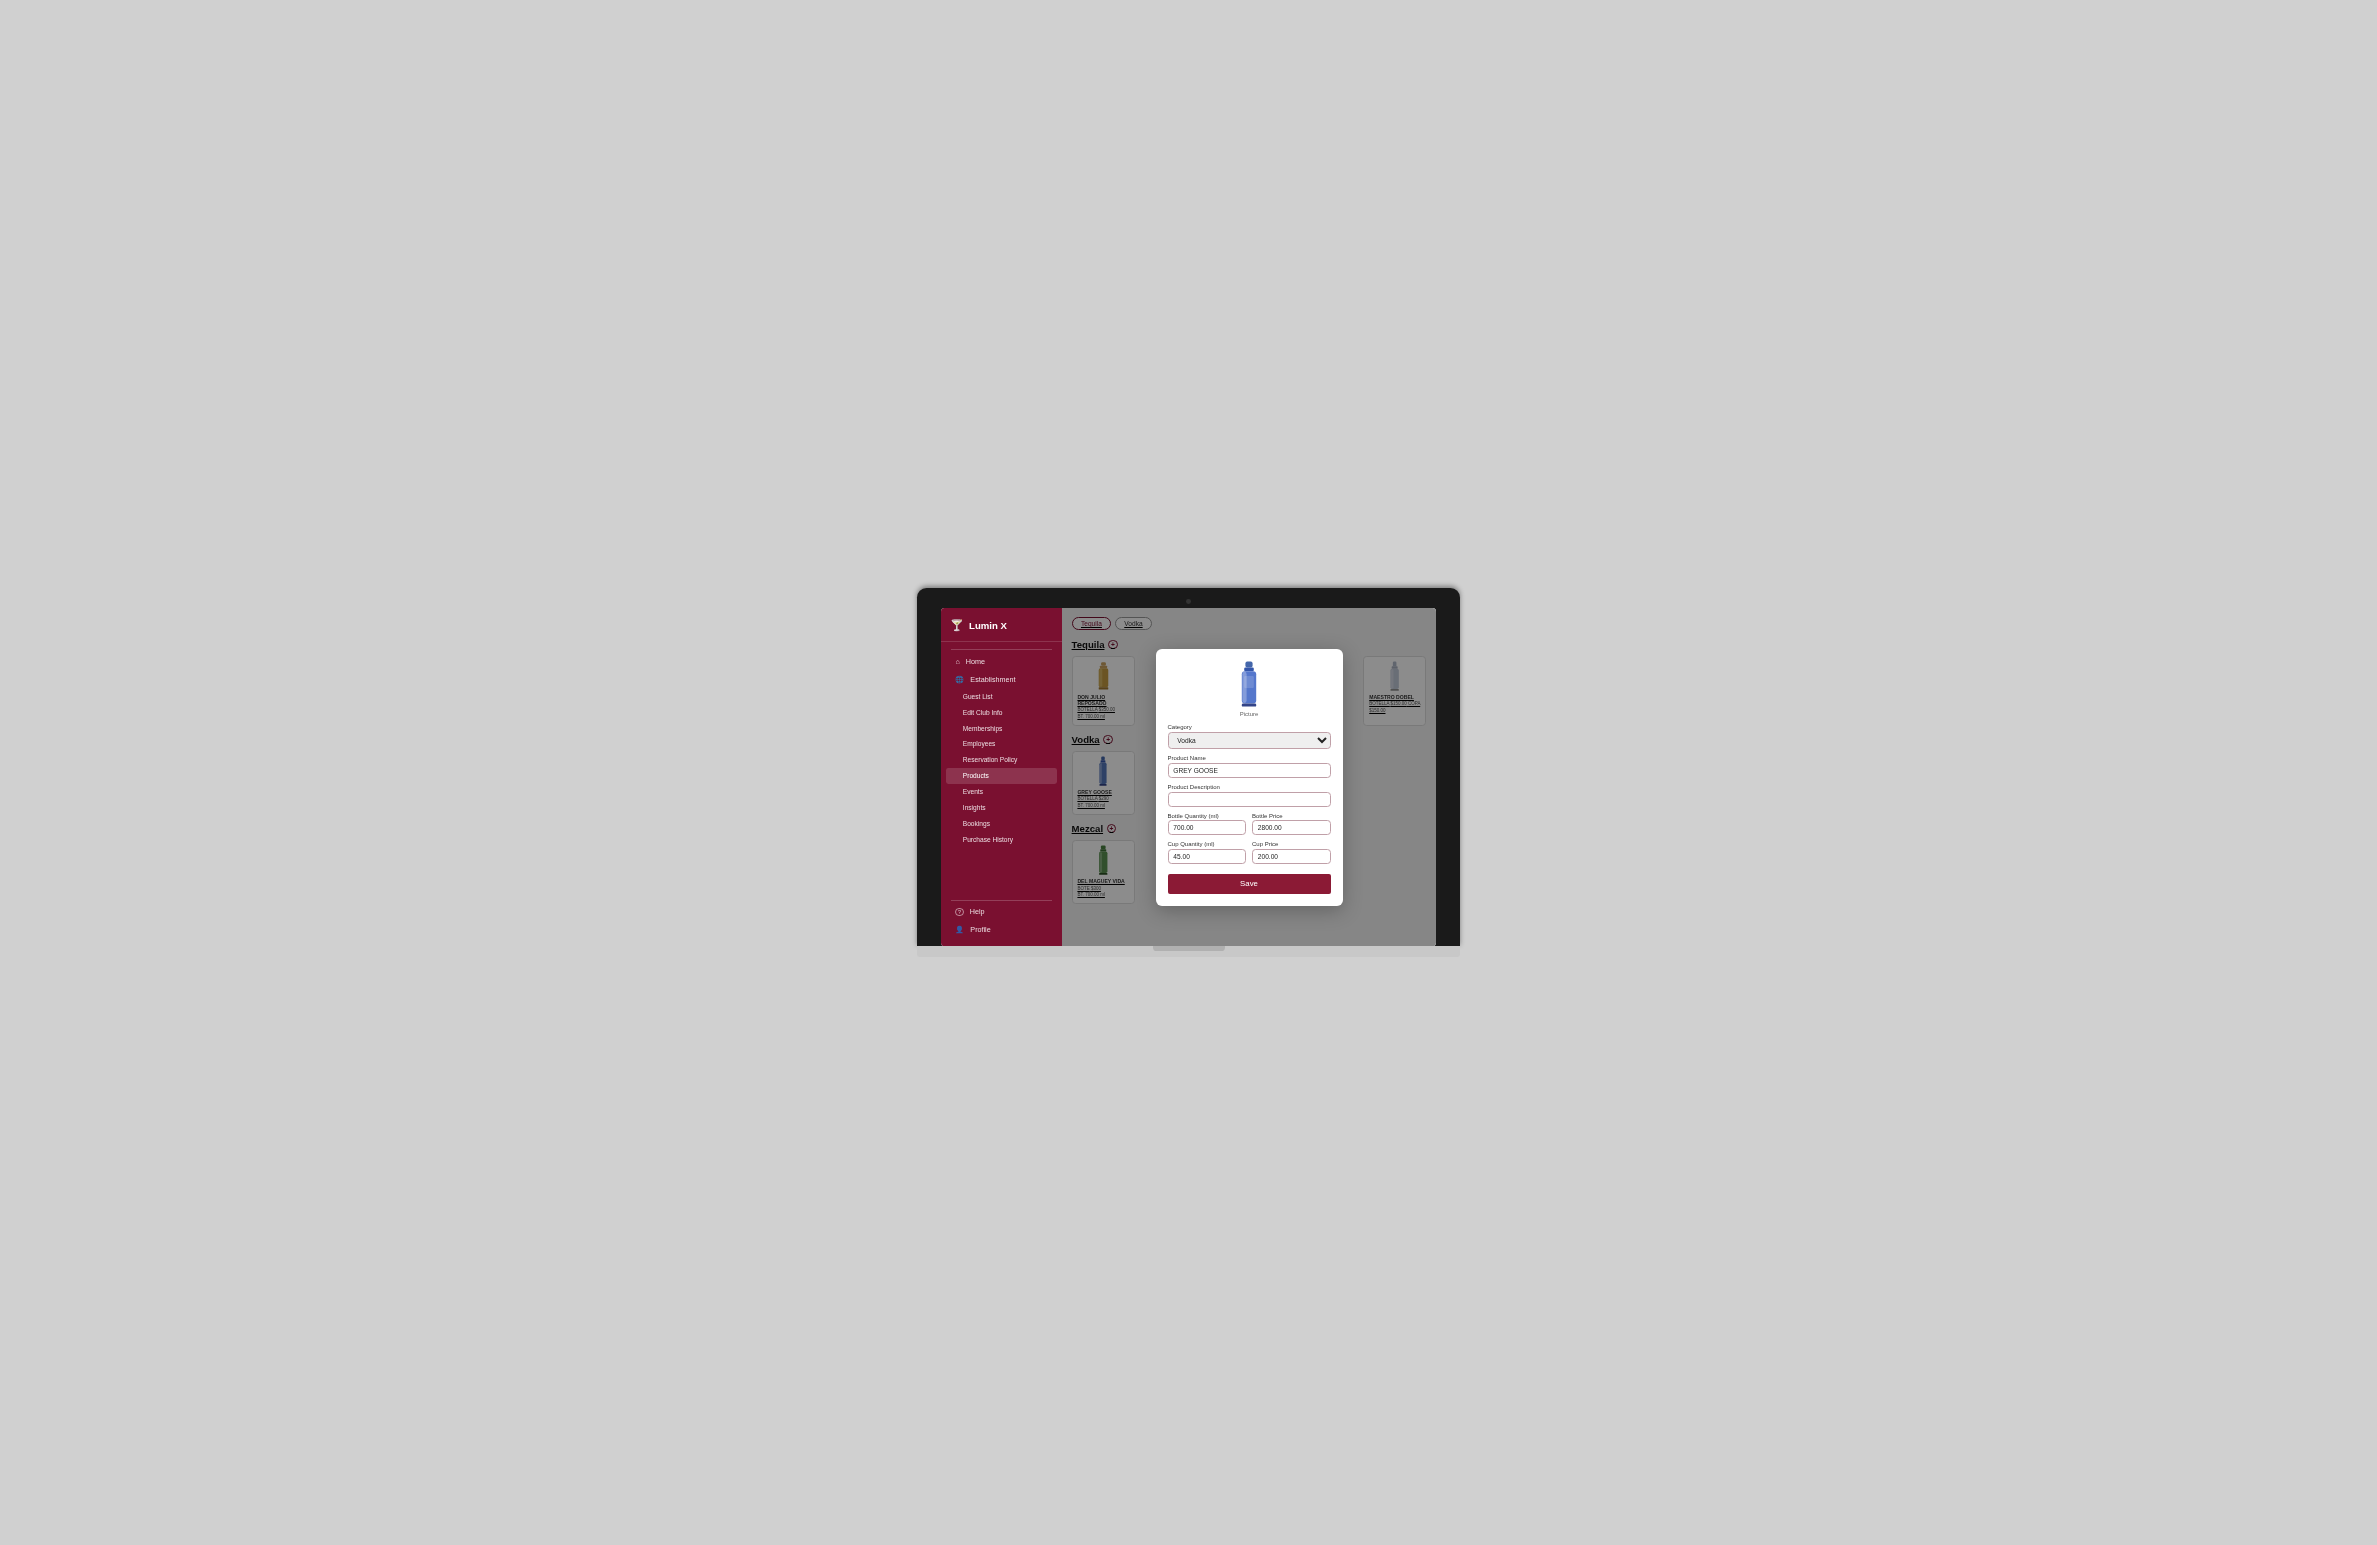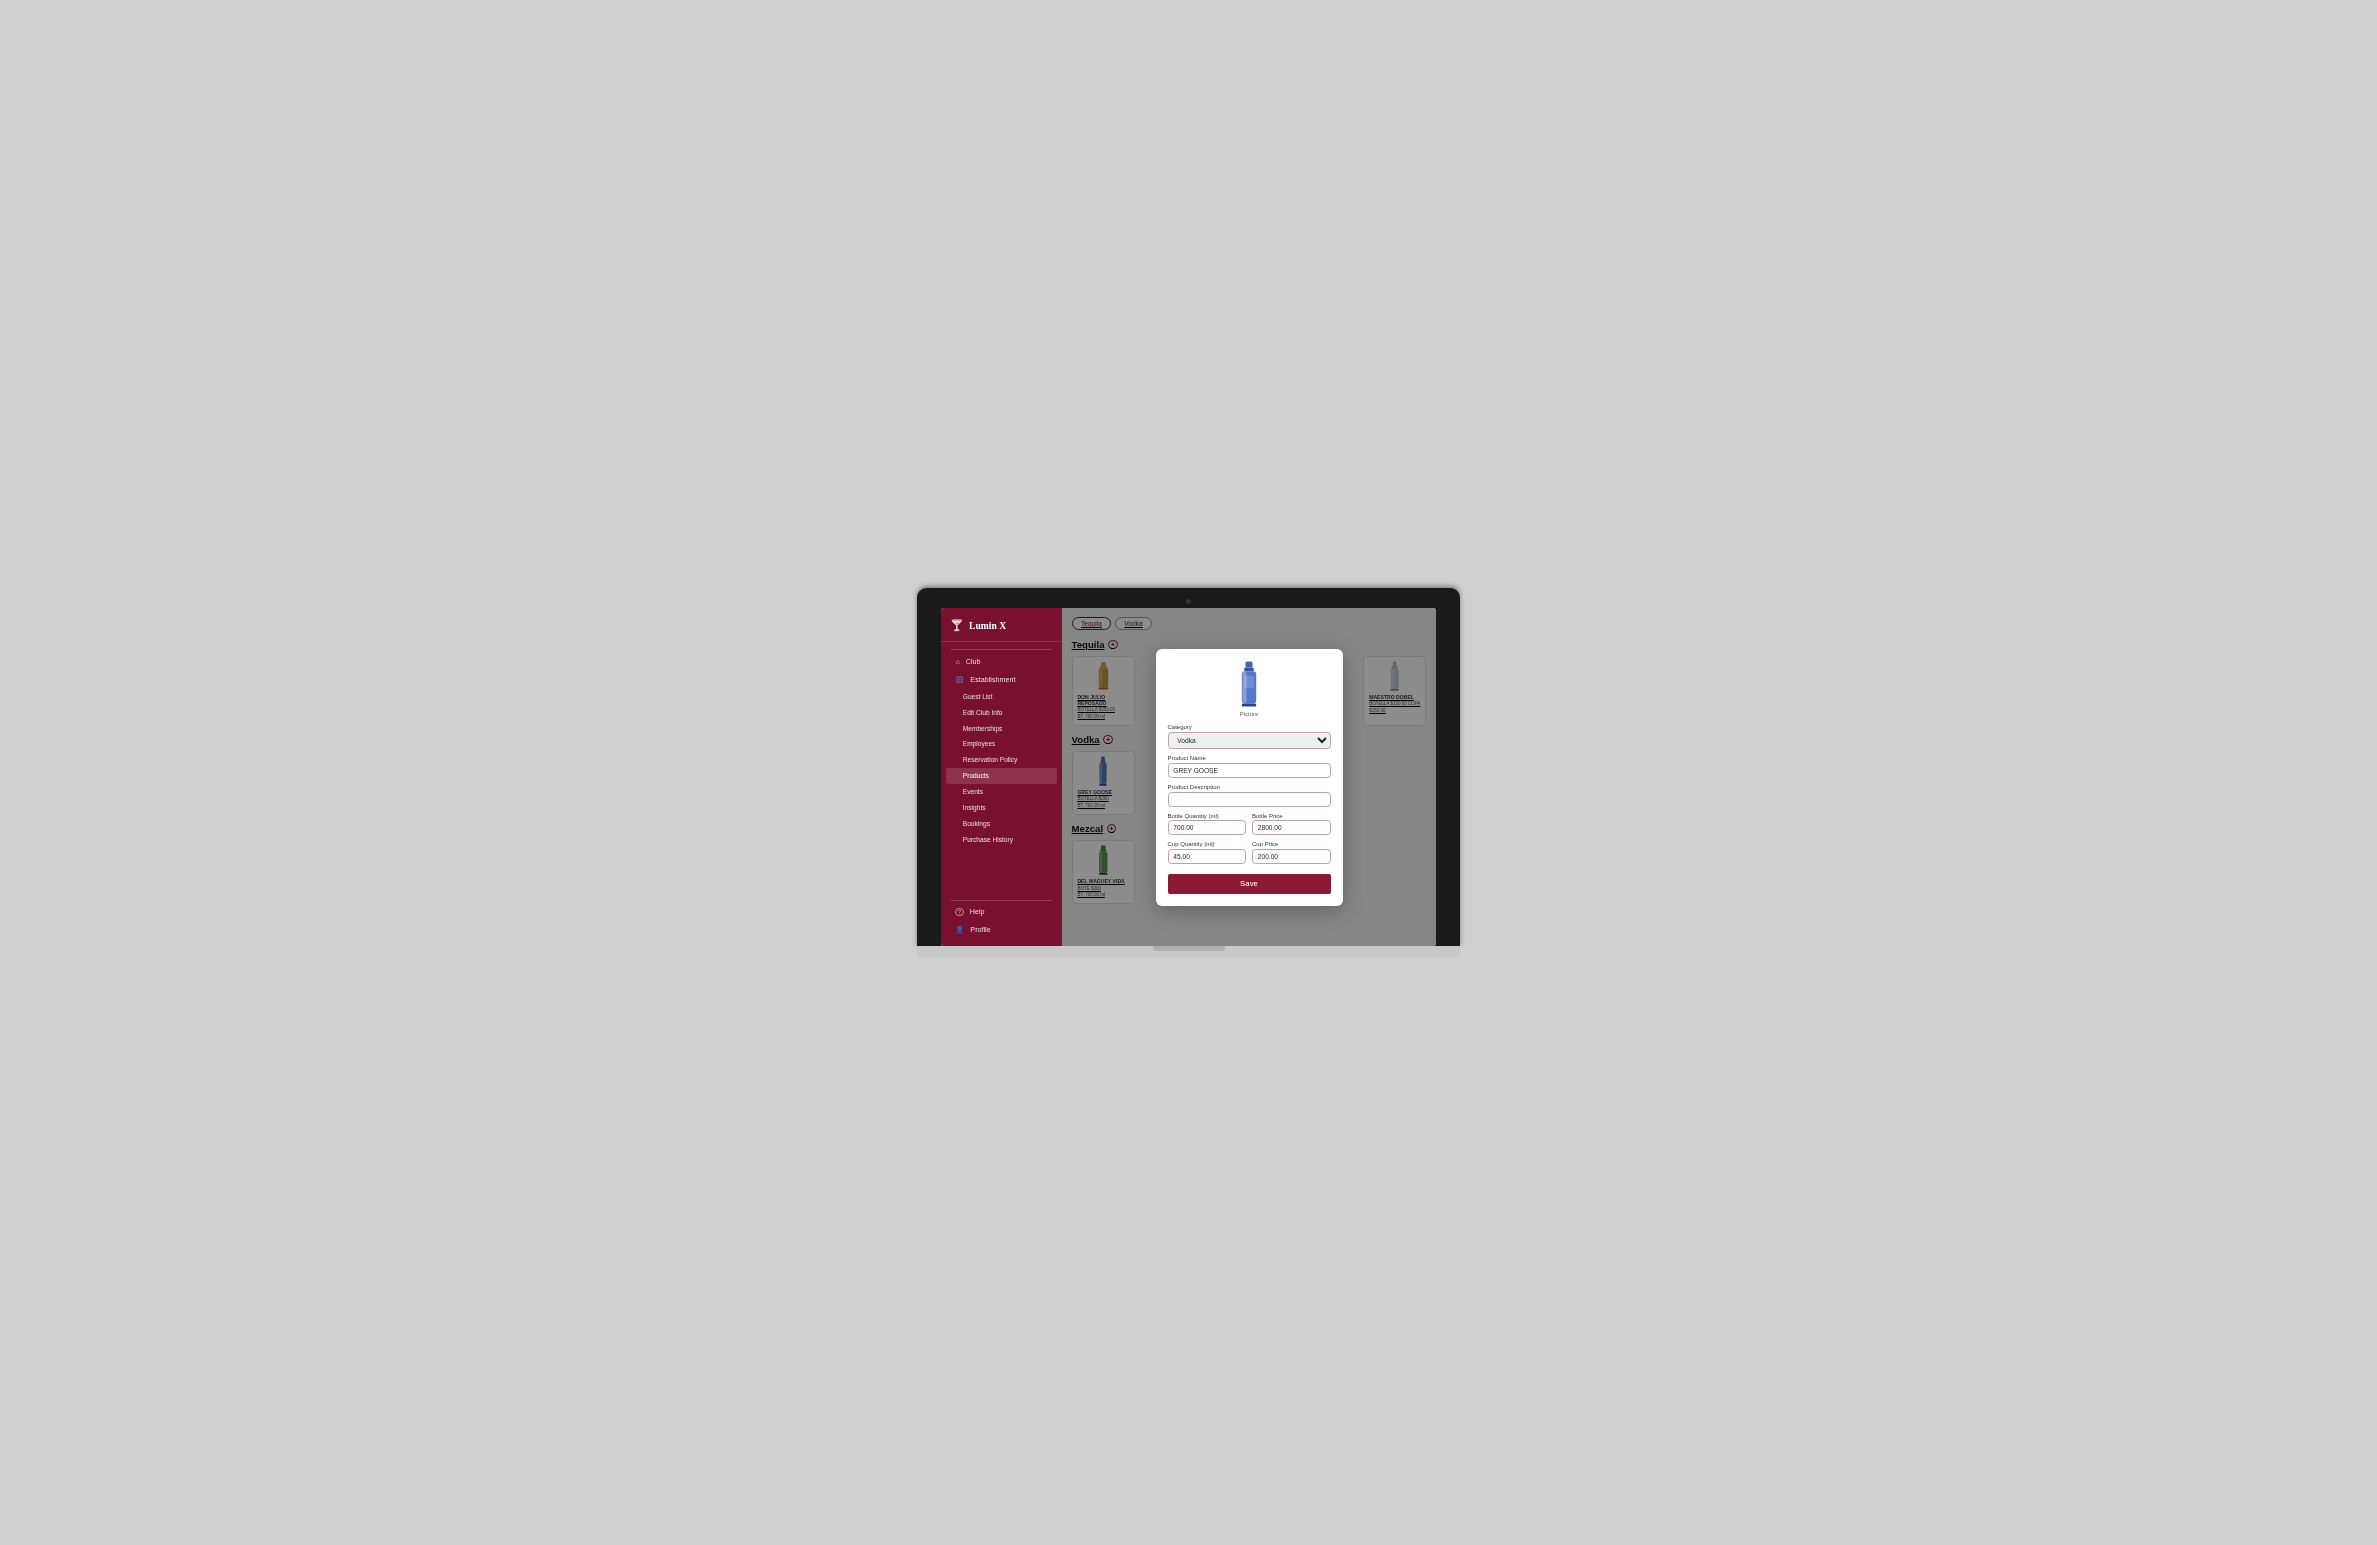--- a/index.html
+++ b/index.html
@@ -81,21 +81,20 @@
       border-bottom: 0.6px solid rgba(255,255,255,0.15);
       margin-bottom: 4.8px;
     }
     .logo-icon {
       font-size: 11px;
     }
     .logo-text {
       font-size: 9.6px;
       font-weight: 600;
       color: white;
-      font-family: Liberation Serif, serif;
     }
     .sidebar-divider {
       height: 0.6px;
       background: rgba(255,255,255,0.2);
       margin: 2.4px 9.6px;
     }
     .nav-item {
       display: flex;
       align-items: center;
       gap: 6px;
@@ -290,21 +289,21 @@
         <aside class="sidebar">
           <div class="sidebar-logo">
             <span class="logo-icon">🍸</span>
             <span class="logo-text">Lumin X</span>
           </div>
           <div class="sidebar-divider"></div>
 
           <nav>
             <div class="nav-item">
               <span class="nav-icon">⌂</span>
-              <span>Club</span>
+              <span>Home</span>
             </div>
             <div class="nav-item">
               <span class="nav-icon">🌐</span>
               <span>Establishment</span>
             </div>
             <div class="nav-item sub">
               <span>Guest List</span>
             </div>
             <div class="nav-item sub">
               <span>Edit Club Info</span>

